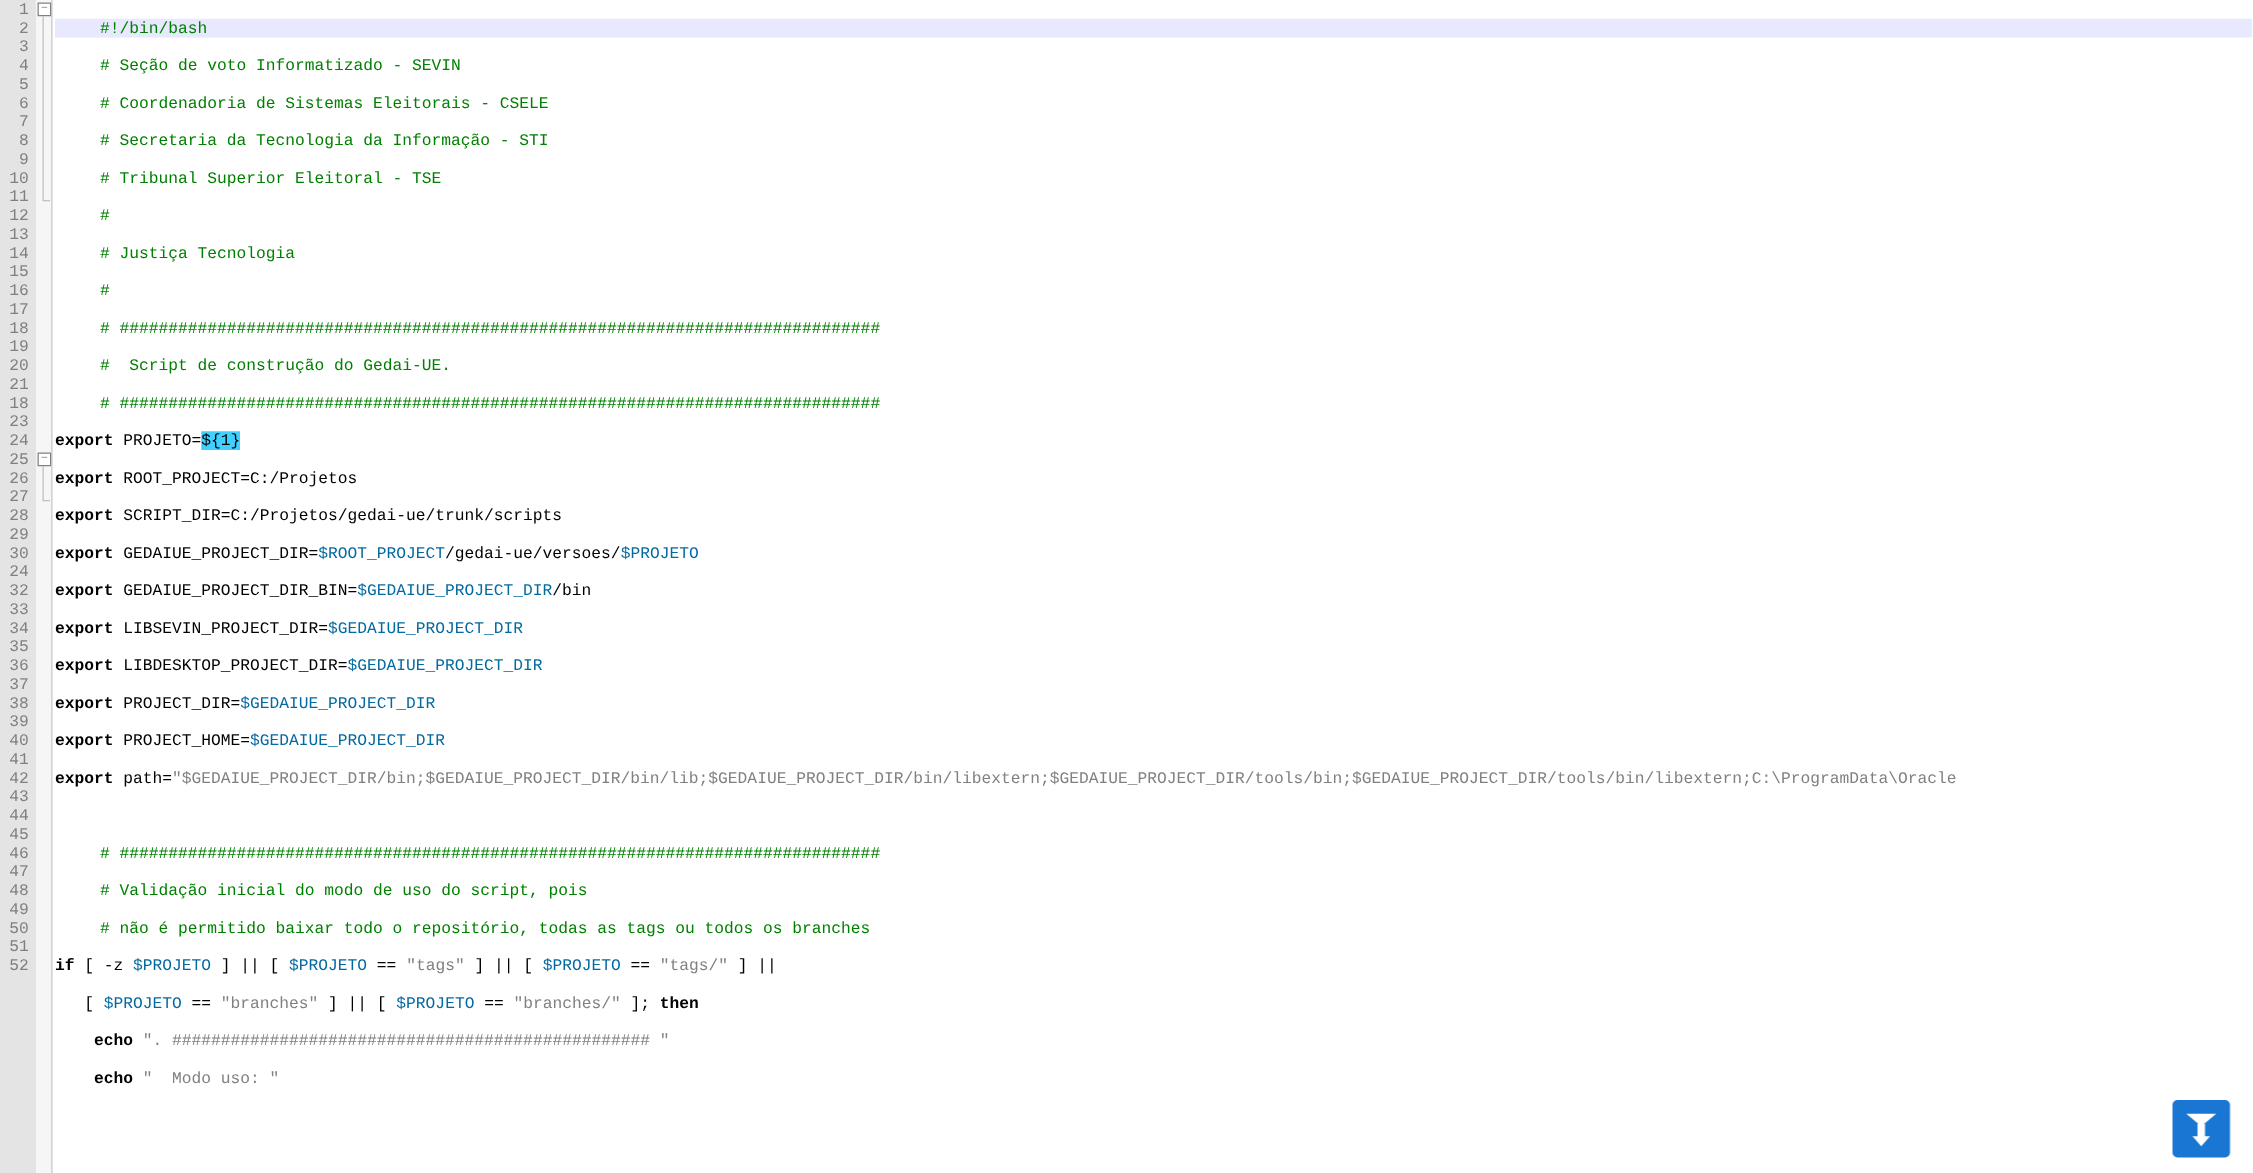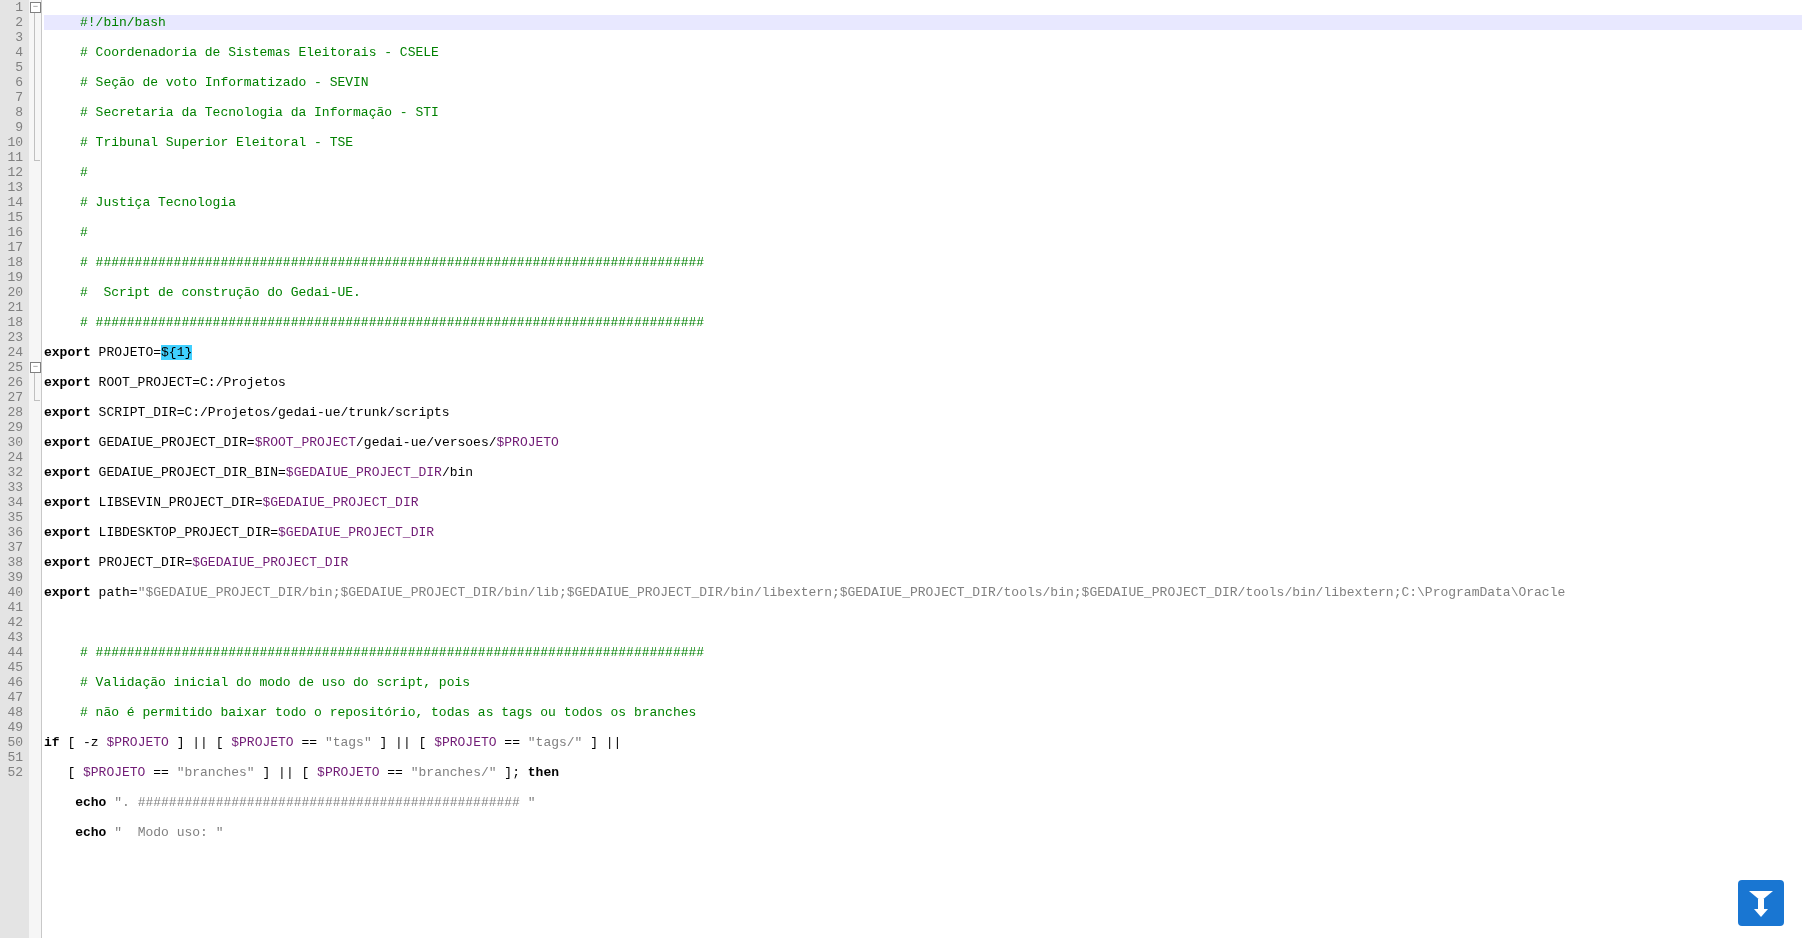--- a/index.html
+++ b/index.html
@@ -6,21 +6,21 @@
   .editor{display:flex;width:1802px;}
   .gutter{background:#e4e4e4;color:#808080;text-align:right;padding:0 6px 0 3px;user-select:none;width:20px;flex:0 0 20px;}
   .foldcol{background:#f6f6f6;width:12px;flex:0 0 12px;position:relative;border-right:1px solid #c8c8c8;}
   .foldbox{position:absolute;left:1px;width:9px;height:9px;border:1px solid #808080;background:#fff;color:#808080;font-size:9px;line-height:8px;text-align:center;}
   .foldline{position:absolute;left:5px;width:1px;background:#c0c0c0;}
   .foldcorner{position:absolute;left:5px;width:6px;height:1px;background:#c0c0c0;}
   .code{white-space:pre;padding-left:2px;flex:1;overflow:hidden;}
   .ln{height:15px;}
   .c-green{color:#008000;margin-left:36px;}
   .c-kw{color:#000000;font-weight:bold;}
-  .c-var{color:#701a75;}
+  .c-var{color:#0369a1;}
   .c-gray{color:#808080;}
   .hl{background:#40d0ff;}
   .currentline{background:#e8e8ff;}
   .badge{position:fixed;right:18px;bottom:12px;width:46px;height:46px;background:#1976d2;border-radius:4px;display:flex;align-items:center;justify-content:center;}
   .badge svg{width:32px;height:32px;}
 </style>
 </head>
 <body>
 
 <div class="editor">
@@ -83,38 +83,39 @@
     <div class="foldbox" style="top:2px;">−</div>
     <div class="foldline" style="top:13px;height:147px;"></div>
     <div class="foldcorner" style="top:160px;"></div>
     <div class="foldbox" style="top:362px;">−</div>
     <div class="foldline" style="top:373px;height:27px;"></div>
     <div class="foldcorner" style="top:400px;"></div>
   </div>
 
   <div class="code">
 <div class="ln currentline"><span class="c-green">#!/bin/bash</span></div>
+<div class="ln"><span class="c-green"># Seção de voto Informatizado - SEVIN</span></div>
 <div class="ln"><span class="c-green"># Coordenadoria de Sistemas Eleitorais - CSELE</span></div>
-<div class="ln"><span class="c-green"># Seção de voto Informatizado - SEVIN</span></div>
 <div class="ln"><span class="c-green"># Secretaria da Tecnologia da Informação - STI</span></div>
 <div class="ln"><span class="c-green"># Tribunal Superior Eleitoral - TSE</span></div>
 <div class="ln"><span class="c-green">#</span></div>
 <div class="ln"><span class="c-green"># Justiça Tecnologia</span></div>
 <div class="ln"><span class="c-green">#</span></div>
 <div class="ln"><span class="c-green"># ##############################################################################</span></div>
 <div class="ln"><span class="c-green">#  Script de construção do Gedai-UE.</span></div>
 <div class="ln"><span class="c-green"># ##############################################################################</span></div>
 <div class="ln"><span class="c-kw">export</span><span> PROJETO=</span><span class="hl">${1}</span></div>
 <div class="ln"><span class="c-kw">export</span><span> ROOT_PROJECT=C:/Projetos</span></div>
 <div class="ln"><span class="c-kw">export</span><span> SCRIPT_DIR=C:/Projetos/gedai-ue/trunk/scripts</span></div>
 <div class="ln"><span class="c-kw">export</span><span> GEDAIUE_PROJECT_DIR=</span><span class="c-var">$ROOT_PROJECT</span><span>/gedai-ue/versoes/</span><span class="c-var">$PROJETO</span></div>
 <div class="ln"><span class="c-kw">export</span><span> GEDAIUE_PROJECT_DIR_BIN=</span><span class="c-var">$GEDAIUE_PROJECT_DIR</span><span>/bin</span></div>
 <div class="ln"><span class="c-kw">export</span><span> LIBSEVIN_PROJECT_DIR=</span><span class="c-var">$GEDAIUE_PROJECT_DIR</span></div>
 <div class="ln"><span class="c-kw">export</span><span> LIBDESKTOP_PROJECT_DIR=</span><span class="c-var">$GEDAIUE_PROJECT_DIR</span></div>
 <div class="ln"><span class="c-kw">export</span><span> PROJECT_DIR=</span><span class="c-var">$GEDAIUE_PROJECT_DIR</span></div>
+<div class="ln"><span class="c-kw">export</span><span> PROJECT_HOME=</span><span class="c-var">$GEDAIUE_PROJECT_DIR</span></div>
 <div class="ln"><span class="c-kw">export</span><span> path=</span><span class="c-gray">"$GEDAIUE_PROJECT_DIR/bin;$GEDAIUE_PROJECT_DIR/bin/lib;$GEDAIUE_PROJECT_DIR/bin/libextern;$GEDAIUE_PROJECT_DIR/tools/bin;$GEDAIUE_PROJECT_DIR/tools/bin/libextern;C:\ProgramData\Oracle</span></div>
 <div class="ln"></div>
 <div class="ln"><span class="c-green"># ##############################################################################</span></div>
 <div class="ln"><span class="c-green"># Validação inicial do modo de uso do script, pois</span></div>
 <div class="ln"><span class="c-green"># não é permitido baixar todo o repositório, todas as tags ou todos os branches</span></div>
 <div class="ln"><span class="c-kw">if</span><span> [ -z </span><span class="c-var">$PROJETO</span><span> ] || [ </span><span class="c-var">$PROJETO</span><span> == </span><span class="c-gray">"tags"</span><span> ] || [ </span><span class="c-var">$PROJETO</span><span> == </span><span class="c-gray">"tags/"</span><span> ] ||</span></div>
 <div class="ln"><span>   [ </span><span class="c-var">$PROJETO</span><span> == </span><span class="c-gray">"branches"</span><span> ] || [ </span><span class="c-var">$PROJETO</span><span> == </span><span class="c-gray">"branches/"</span><span> ]; </span><span class="c-kw">then</span></div>
 <div class="ln"><span>    </span><span class="c-kw">echo</span><span> </span><span class="c-gray">". ################################################# "</span></div>
 <div class="ln"><span>    </span><span class="c-kw">echo</span><span> </span><span class="c-gray">"  Modo uso: "</span></div>
 

